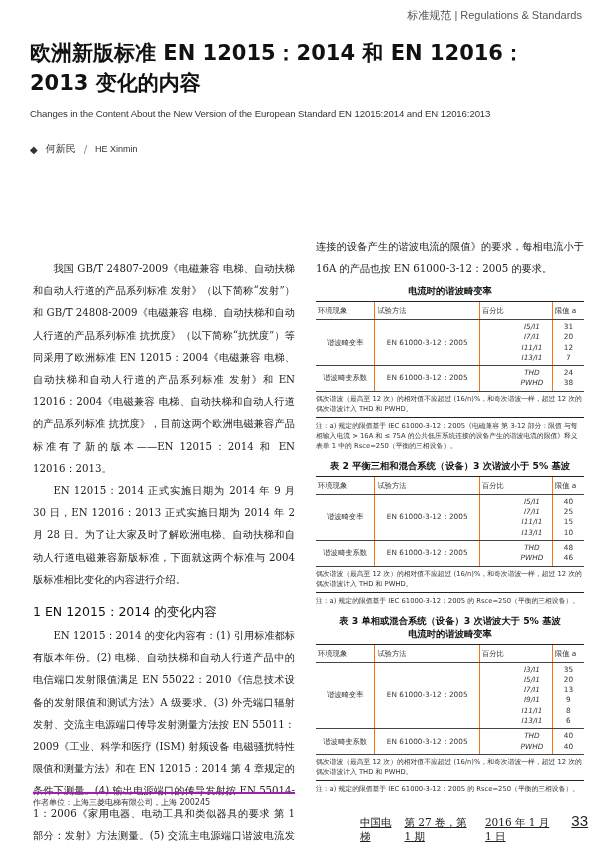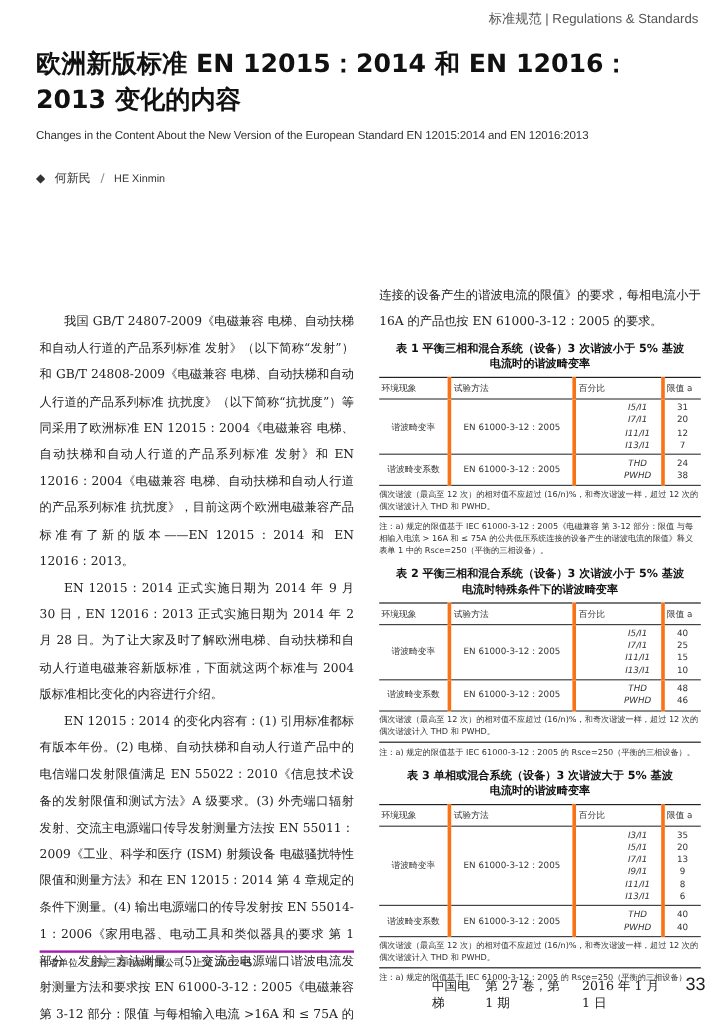--- a/index.html
+++ b/index.html
@@ -13,58 +13,58 @@
   .author .en { font-family: "Liberation Sans", sans-serif; font-size: 9px; }
   .col-left { position: absolute; left: 33px; top: 258px; width: 262px; font-size: 10.2px; line-height: 22.2px; text-align: justify; }
   .col-left p { text-indent: 2em; }
   .section-h { font-family: "DejaVu Sans", sans-serif; font-size: 12.5px; font-weight: normal; margin: 10px 0 2px 0; text-indent: 0 !important; line-height: 22px; color: #111; }
   .affil { position: absolute; left: 33px; top: 792px; width: 262px; border-top: 2px solid #a21caf; padding-top: 3px; font-size: 8px; color: #333; font-family: "DejaVu Sans", sans-serif; }
   .col-right { position: absolute; left: 316px; top: 236px; width: 268px; font-size: 10.2px; line-height: 22px; text-align: justify; }
   .tbl-caption { font-family: "DejaVu Sans", sans-serif; font-weight: bold; font-size: 9.3px; text-align: center; line-height: 13px; margin: 4px 0 4px 0; color: #111; }
   table { width: 100%; border-collapse: collapse; font-size: 7.3px; font-family: "DejaVu Sans", sans-serif; color: #333; }
   table th { border-top: 1.5px solid #222; border-bottom: 1px solid #444; font-weight: normal; padding: 3px 2px; line-height: 11px; }
   table td { border-bottom: 1px solid #444; padding: 2px; text-align: center; vertical-align: middle; line-height: 10px; }
-  table th + th, table td + td { border-left: 3px solid #f97316; }
+  table th + th, table td + td { border-left: 1px solid #f97316; }
   td.ratio, td.lim { line-height: 10.3px; }
   td.ratio span, td.lim span { display: block; }
   td.ratio span { font-style: italic; margin-left: 32px; }
   .tnote { font-size: 6.8px; font-family: "DejaVu Sans", sans-serif; line-height: 10px; color: #333; padding: 2px 0 3px 0; border-bottom: 1.5px solid #222; text-align: left; }
   .tnote2 { font-size: 6.8px; font-family: "DejaVu Sans", sans-serif; line-height: 10px; color: #333; padding: 3px 0 4px 0; text-align: left; }
-  .footer { position: absolute; left: 360px; top: 812px; width: 228px; font-size: 10.5px; display: flex; gap: 10px; align-items: baseline; }
+  .footer { position: absolute; left: 360px; top: 812px; width: 228px; font-size: 10.5px; display: flex; gap: 10px; align-items: baseline; text-decoration: underline; }
   .footer .pg { font-family: "Liberation Sans", sans-serif; font-size: 15px; margin-left: 4px; }
 </style>
 </head>
 <body>
 
 <div class="header-strip">标准规范 | Regulations &amp; Standards</div>
 
 <h1 class="title">欧洲新版标准 EN 12015：2014 和 EN 12016：2013 变化的内容</h1>
 <div class="subtitle">Changes in the Content About the New Version of the European Standard EN 12015:2014 and EN 12016:2013</div>
 
 <div class="author">
   <span class="diamond">◆</span>
   <span>何新民</span>
   <span class="sep">/</span>
   <span class="en">HE Xinmin</span>
 </div>
 
 <div class="col-left">
   <p>我国 GB/T 24807-2009《电磁兼容  电梯、自动扶梯和自动人行道的产品系列标准  发射》（以下简称“发射”）和 GB/T 24808-2009《电磁兼容  电梯、自动扶梯和自动人行道的产品系列标准  抗扰度》（以下简称“抗扰度”）等同采用了欧洲标准 EN 12015：2004《电磁兼容  电梯、自动扶梯和自动人行道的产品系列标准  发射》和 EN 12016：2004《电磁兼容  电梯、自动扶梯和自动人行道的产品系列标准  抗扰度》，目前这两个欧洲电磁兼容产品标准有了新的版本——EN 12015：2014 和 EN 12016：2013。</p>
   <p>EN 12015：2014 正式实施日期为 2014 年 9 月 30 日，EN 12016：2013 正式实施日期为 2014 年 2 月 28 日。为了让大家及时了解欧洲电梯、自动扶梯和自动人行道电磁兼容新版标准，下面就这两个标准与 2004 版标准相比变化的内容进行介绍。</p>
+  <h2 class="section-h">1    EN 12015：2014 的变化内容</h2>
   <p>EN 12015：2014 的变化内容有：(1) 引用标准都标有版本年份。(2) 电梯、自动扶梯和自动人行道产品中的电信端口发射限值满足 EN 55022：2010《信息技术设备的发射限值和测试方法》A 级要求。(3) 外壳端口辐射发射、交流主电源端口传导发射测量方法按 EN 55011：2009《工业、科学和医疗 (ISM) 射频设备  电磁骚扰特性  限值和测量方法》和在 EN 12015：2014 第 4 章规定的条件下测量。(4) 输出电源端口的传导发射按 EN 55014-1：2006《家用电器、电动工具和类似器具的要求  第 1 部分：发射》方法测量。(5) 交流主电源端口谐波电流发射测量方法和要求按 EN 61000-3-12：2005《电磁兼容  第 3-12 部分：限值  与每相输入电流 &gt;16A 和 ≤ 75A 的公共低压系统</p>
 </div>
 
 <div class="affil">作者单位：上海三菱电梯有限公司，上海 200245</div>
 
 <div class="col-right">
   <p>连接的设备产生的谐波电流的限值》的要求，每相电流小于 16A 的产品也按 EN 61000-3-12：2005 的要求。</p>
 
   <div>
     <div class="tbl-caption">
-      <div>表 1    平衡三相和混合系统（设备）3 次谐波小于 5% 基波</div>
       <div>电流时的谐波畸变率</div>
     </div>
     <table>
       <tbody>
           <tr>
         <th>环境现象</th>
         <th>试验方法</th>
         <th>百分比</th>
         <th>限值 a</th>
       </tr>
@@ -98,21 +98,20 @@
       </tr>
     </tbody>
       </table>
     <div class="tnote">偶次谐波（最高至 12 次）的相对值不应超过 (16/n)%，和奇次谐波一样，超过 12 次的偶次谐波计入 THD 和 PWHD。</div>
     <div class="tnote2">注：a) 规定的限值基于 IEC 61000-3-12：2005《电磁兼容  第 3-12 部分：限值  与每相输入电流 &gt; 16A 和 ≤ 75A 的公共低压系统连接的设备产生的谐波电流的限值》释义表单 1 中的 Rsce=250（平衡的三相设备）。</div>
   </div>
 
   <div>
     <div class="tbl-caption">
       <div>表 2    平衡三相和混合系统（设备）3 次谐波小于 5% 基波</div>
-      <div>电流时特殊条件下的谐波畸变率</div>
     </div>
     <table>
       <tbody>
           <tr>
         <th>环境现象</th>
         <th>试验方法</th>
         <th>百分比</th>
         <th>限值 a</th>
       </tr>
       <tr>

